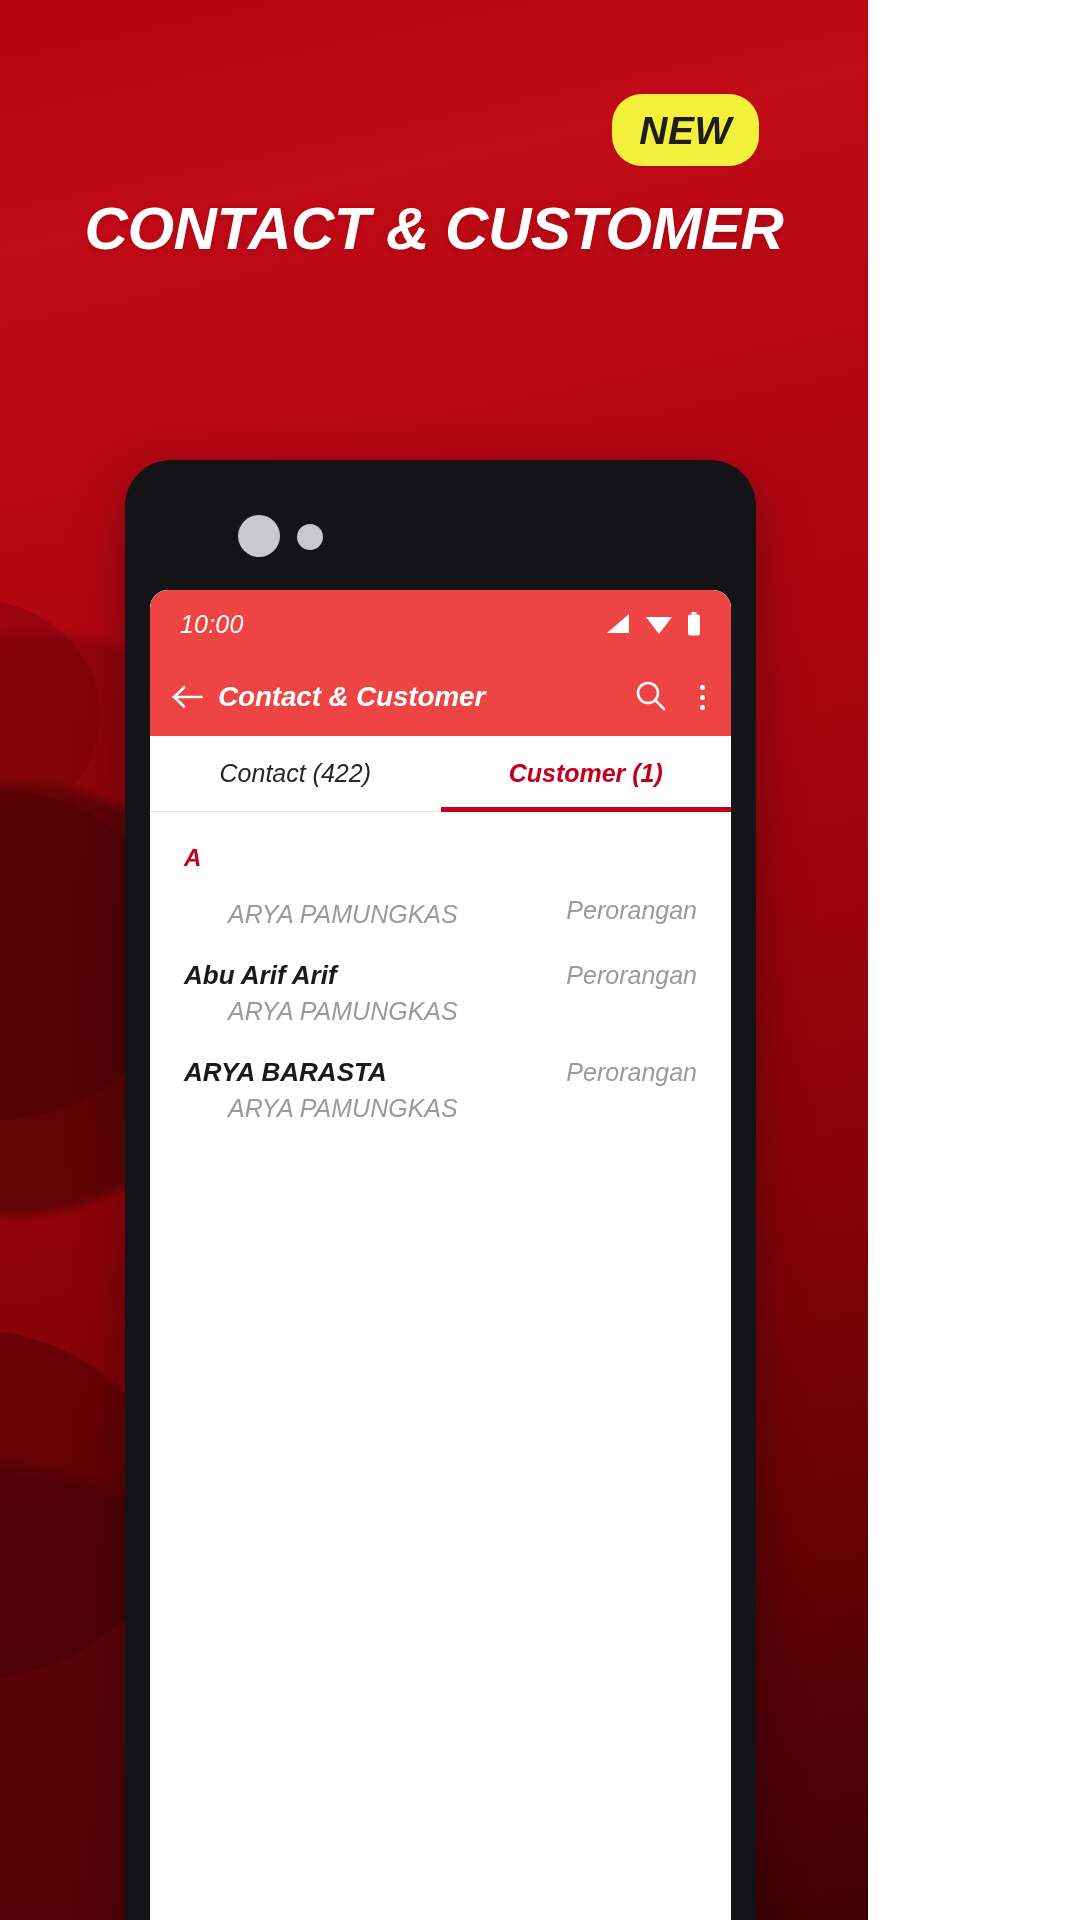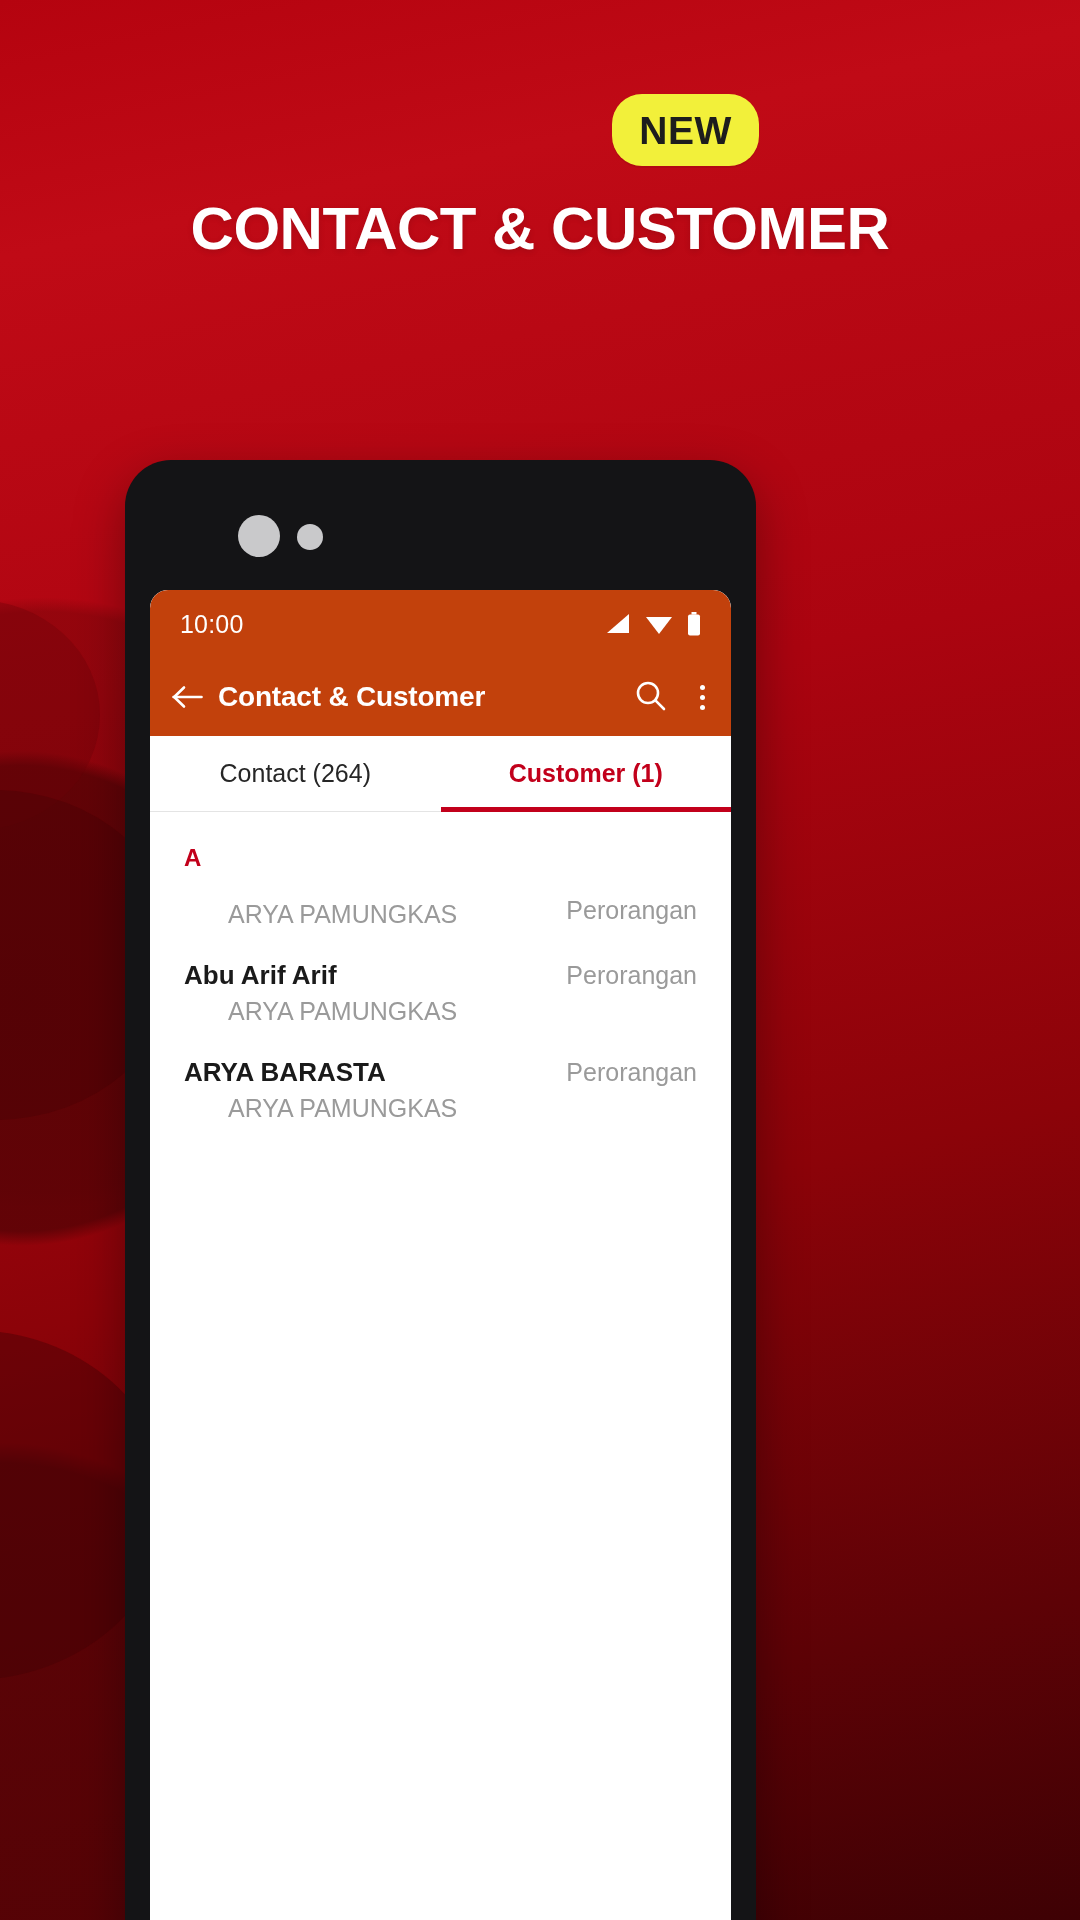--- a/index.html
+++ b/index.html
@@ -3,27 +3,28 @@
 <meta charset="utf-8">
 <style>
   * { margin:0; padding:0; box-sizing:border-box; }
   html, body {
     width:1080px; height:1920px;
     overflow:hidden;
     font-family:"Liberation Sans", sans-serif;
   }
   .stage {
     position:relative;
-    width:1080px; height:1920px;
+    width:868px; height:1920px;
     background:
       radial-gradient(circle at 2% 52%, rgba(90,3,6,0.92) 0%, rgba(90,3,6,0.85) 16%, rgba(90,3,6,0.0) 17%),
       radial-gradient(circle at 0% 90%, rgba(86,3,6,0.85) 0%, rgba(86,3,6,0.8) 13%, rgba(86,3,6,0.0) 14%),
       radial-gradient(circle at 4% 47%, rgba(120,5,9,0.55) 0%, rgba(120,5,9,0.5) 20%, rgba(120,5,9,0) 21%),
       linear-gradient(168deg, #b5030f 0%, #c00a16 12%, #ab0410 38%, #8c0309 62%, #5d0206 85%, #3e0104 100%);
     overflow:hidden;
+    font-style:italic;
   }
   
   .blob {
     position:absolute;
     border-radius:50%;
     background:rgba(70,2,5,0.38);
     pointer-events:none;
   }
   .blob-a { left:-190px; top:790px; width:370px; height:330px; }
   .blob-b { left:-230px; top:1330px; width:400px; height:350px; background:rgba(66,2,5,0.42); }
@@ -75,21 +76,21 @@
   
   .screen {
     position:absolute;
     left:25px; top:130px;
     width:581px; height:1400px;
     background:#ffffff;
     border-radius:18px 18px 0 0;
     overflow:hidden;
   }
   .appchrome {
-    background:#c2410c;
+    background:#ef4444;
     border-radius:18px 18px 0 0;
     padding-top:0;
   }
   .statusbar {
     height:68px;
     display:flex; align-items:center;
     padding:0 30px;
     color:#ffffff;
   }
   .status-time { font-size:25px; letter-spacing:0.2px; }
@@ -223,21 +224,21 @@
               <i></i>
               <i></i>
               <i></i>
             </span>
           </span>
         </div>
       </div>
 
       <div class="tabs">
         <div class="tab">
-          <span>Contact (264)</span>
+          <span>Contact (422)</span>
         </div>
         <div class="tab active">
           <span>Customer (1)</span>
         </div>
       </div>
 
       <div class="list">
         <div class="section-head">A</div>
 
         <div class="row">

